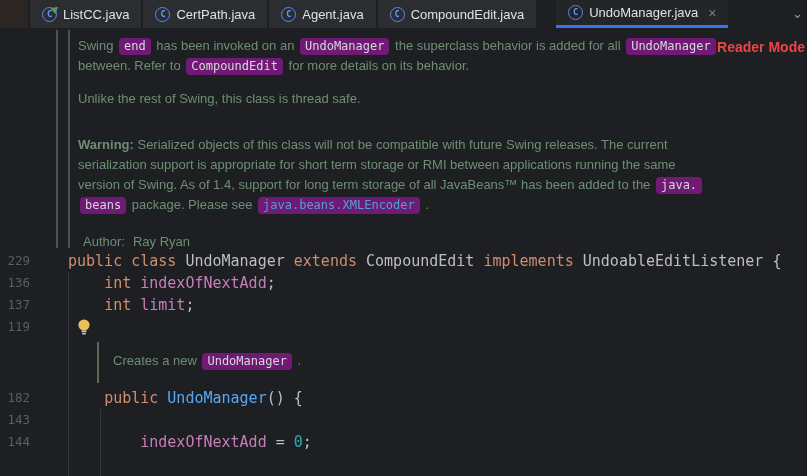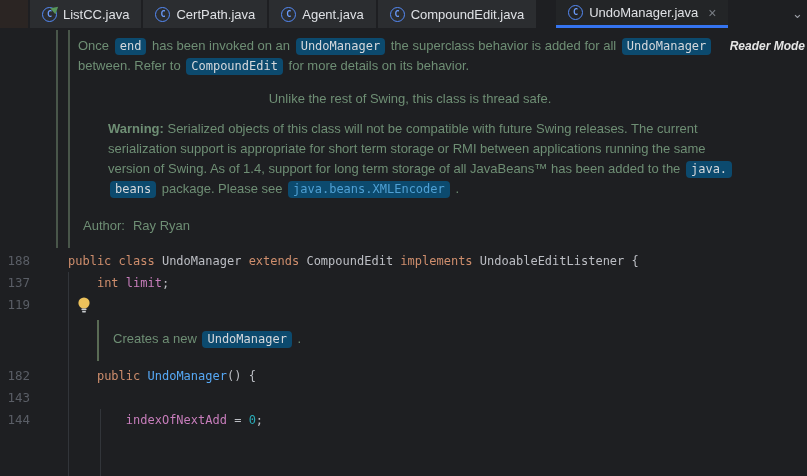--- a/index.html
+++ b/index.html
@@ -47,47 +47,47 @@
   
   .editor{position:absolute;top:28px;left:0;width:807px;height:448px;background:#1E1F22;}
   .doc-vline{position:absolute;width:2px;background:#49564A;}
   .vline-a{left:56px;top:2px;height:218px;}
   .vline-b{left:68px;top:2px;height:218px;}
   .doc-block{
     position:absolute;left:78px;top:8px;width:664px;
     color:#6E8E74;font-size:13px;line-height:20px;
   }
   .doc-block p{margin:0 0 13px 0;}
-  .doc-block p.p2{margin-bottom:10px;text-align:center;}
-  .doc-block p.p3{margin-bottom:17px;margin-left:30px;}
+  .doc-block p.p2{margin-bottom:26px;}
+  .doc-block p.p3{margin-bottom:17px;}
   .doc-block p.author{margin:0 0 0 5px;}
   .doc-bold{font-weight:bold;}
   .author-name{margin-left:8px;text-align:right;}
   .code-pill{
-    display:inline-block;background:#0c4a6e;border-radius:4px;
+    display:inline-block;background:#701a75;border-radius:4px;
     padding:0 5px;margin:0 2px;
     font-family:"DejaVu Sans Mono",monospace;font-size:12px;line-height:17px;
     color:#D5D8DC;vertical-align:baseline;
   }
   .code-pill.link{color:#4FA0D4;cursor:pointer;}
   .reader-mode{
-    position:absolute;top:11px;right:2px;color:#e5e5e5;
-    font-size:12px;font-weight:600;font-style:italic;
+    position:absolute;top:11px;right:2px;color:#ef4444;
+    font-size:14px;font-weight:600;
   }
   
   .code-area{position:absolute;left:0;top:222px;width:807px;}
   .code-line{position:relative;height:22px;}
   .gutter-num{
     position:absolute;left:0;top:0;width:30px;text-align:right;
     color:#5A5E66;font-family:"DejaVu Sans Mono",monospace;font-size:12.5px;
     line-height:22px;
   }
   .code-text{
     position:absolute;left:68px;top:0;white-space:pre;
-    font-family:"DejaVu Sans Mono",monospace;font-size:12px;line-height:22px;
+    font-family:"DejaVu Sans Mono",monospace;font-size:15px;line-height:22px;
   }
   .tk-kw{color:#CF8E6D;}
   .tk-pl{color:#BCBEC4;}
   .tk-field{color:#C77DBB;}
   .tk-method{color:#56A8F5;}
   .tk-num{color:#2AACB8;}
   .doc-spacer{position:relative;height:49px;}
   .inner-doc-vline{position:absolute;left:97px;top:4px;width:2px;height:41px;background:#5A6B55;}
   .inner-doc-text{
     position:absolute;left:113px;top:13px;color:#6E8E74;
@@ -138,35 +138,39 @@
       </div>
     </div>
   <span class="tab-chevron">⌄</span>
 </div>
 
 <div class="editor">
   <div class="doc-vline vline-a"></div>
   <div class="doc-vline vline-b"></div>
 
   <div class="doc-block" id="doc-host">
-      <p class="p1"><span>Once </span><span class="code-pill">end</span><span> has been invoked on an </span><span class="code-pill">UndoManager</span><span> the superclass behavior is added for all </span><span class="code-pill">UndoManager</span><br><span>between. Refer to </span><span class="code-pill">CompoundEdit</span><span> for more details on its behavior.</span></p>
+      <p class="p1"><span>Swing </span><span class="code-pill">end</span><span> has been invoked on an </span><span class="code-pill">UndoManager</span><span> the superclass behavior is added for all </span><span class="code-pill">UndoManager</span><br><span>between. Refer to </span><span class="code-pill">CompoundEdit</span><span> for more details on its behavior.</span></p>
       <p class="p2"><span>Unlike the rest of Swing, this class is thread safe.</span></p>
       <p class="p3"><span class="doc-bold">Warning:</span><span> Serialized objects of this class will not be compatible with future Swing releases. The current</span><br><span>serialization support is appropriate for short term storage or RMI between applications running the same</span><br><span>version of Swing. As of 1.4, support for long term storage of all JavaBeans™ has been added to the </span><span class="code-pill">java.</span><br><span class="code-pill">beans</span><span> package. Please see </span><span class="code-pill link">java.beans.XMLEncoder</span><span> .</span></p>
       <p class="author"><span>Author:</span><span class="author-name">Ray Ryan</span></p>
     </div>
 
   <div class="reader-mode">Reader Mode</div>
 
   <div class="indent-guide guide-1"></div>
   <div class="indent-guide guide-2"></div>
 
   <div class="code-area" id="code-host">
       <div class="code-line">
-        <span class="gutter-num">188</span>
+        <span class="gutter-num">229</span>
         <span class="code-text"><span class="tk-kw">public class </span><span class="tk-pl">UndoManager </span><span class="tk-kw">extends </span><span class="tk-pl">CompoundEdit </span><span class="tk-kw">implements </span><span class="tk-pl">UndoableEditListener {</span></span>
+      </div>
+      <div class="code-line">
+        <span class="gutter-num">136</span>
+        <span class="code-text"><span class="tk-pl">    </span><span class="tk-kw">int </span><span class="tk-field">indexOfNextAdd</span><span class="tk-pl">;</span></span>
       </div>
       <div class="code-line">
         <span class="gutter-num">137</span>
         <span class="code-text"><span class="tk-pl">    </span><span class="tk-kw">int </span><span class="tk-field">limit</span><span class="tk-pl">;</span></span>
       </div>
       <div class="code-line">
         <span class="gutter-num">119</span>
         <span class="bulb"><svg width="14" height="17" viewBox="0 0 14 17">
             <circle cx="7" cy="6" r="5.6" fill="#EBC05B"></circle>
             <rect x="4.4" y="11.6" width="5.2" height="1.6" rx="0.8" fill="#C8CBCE"></rect>

